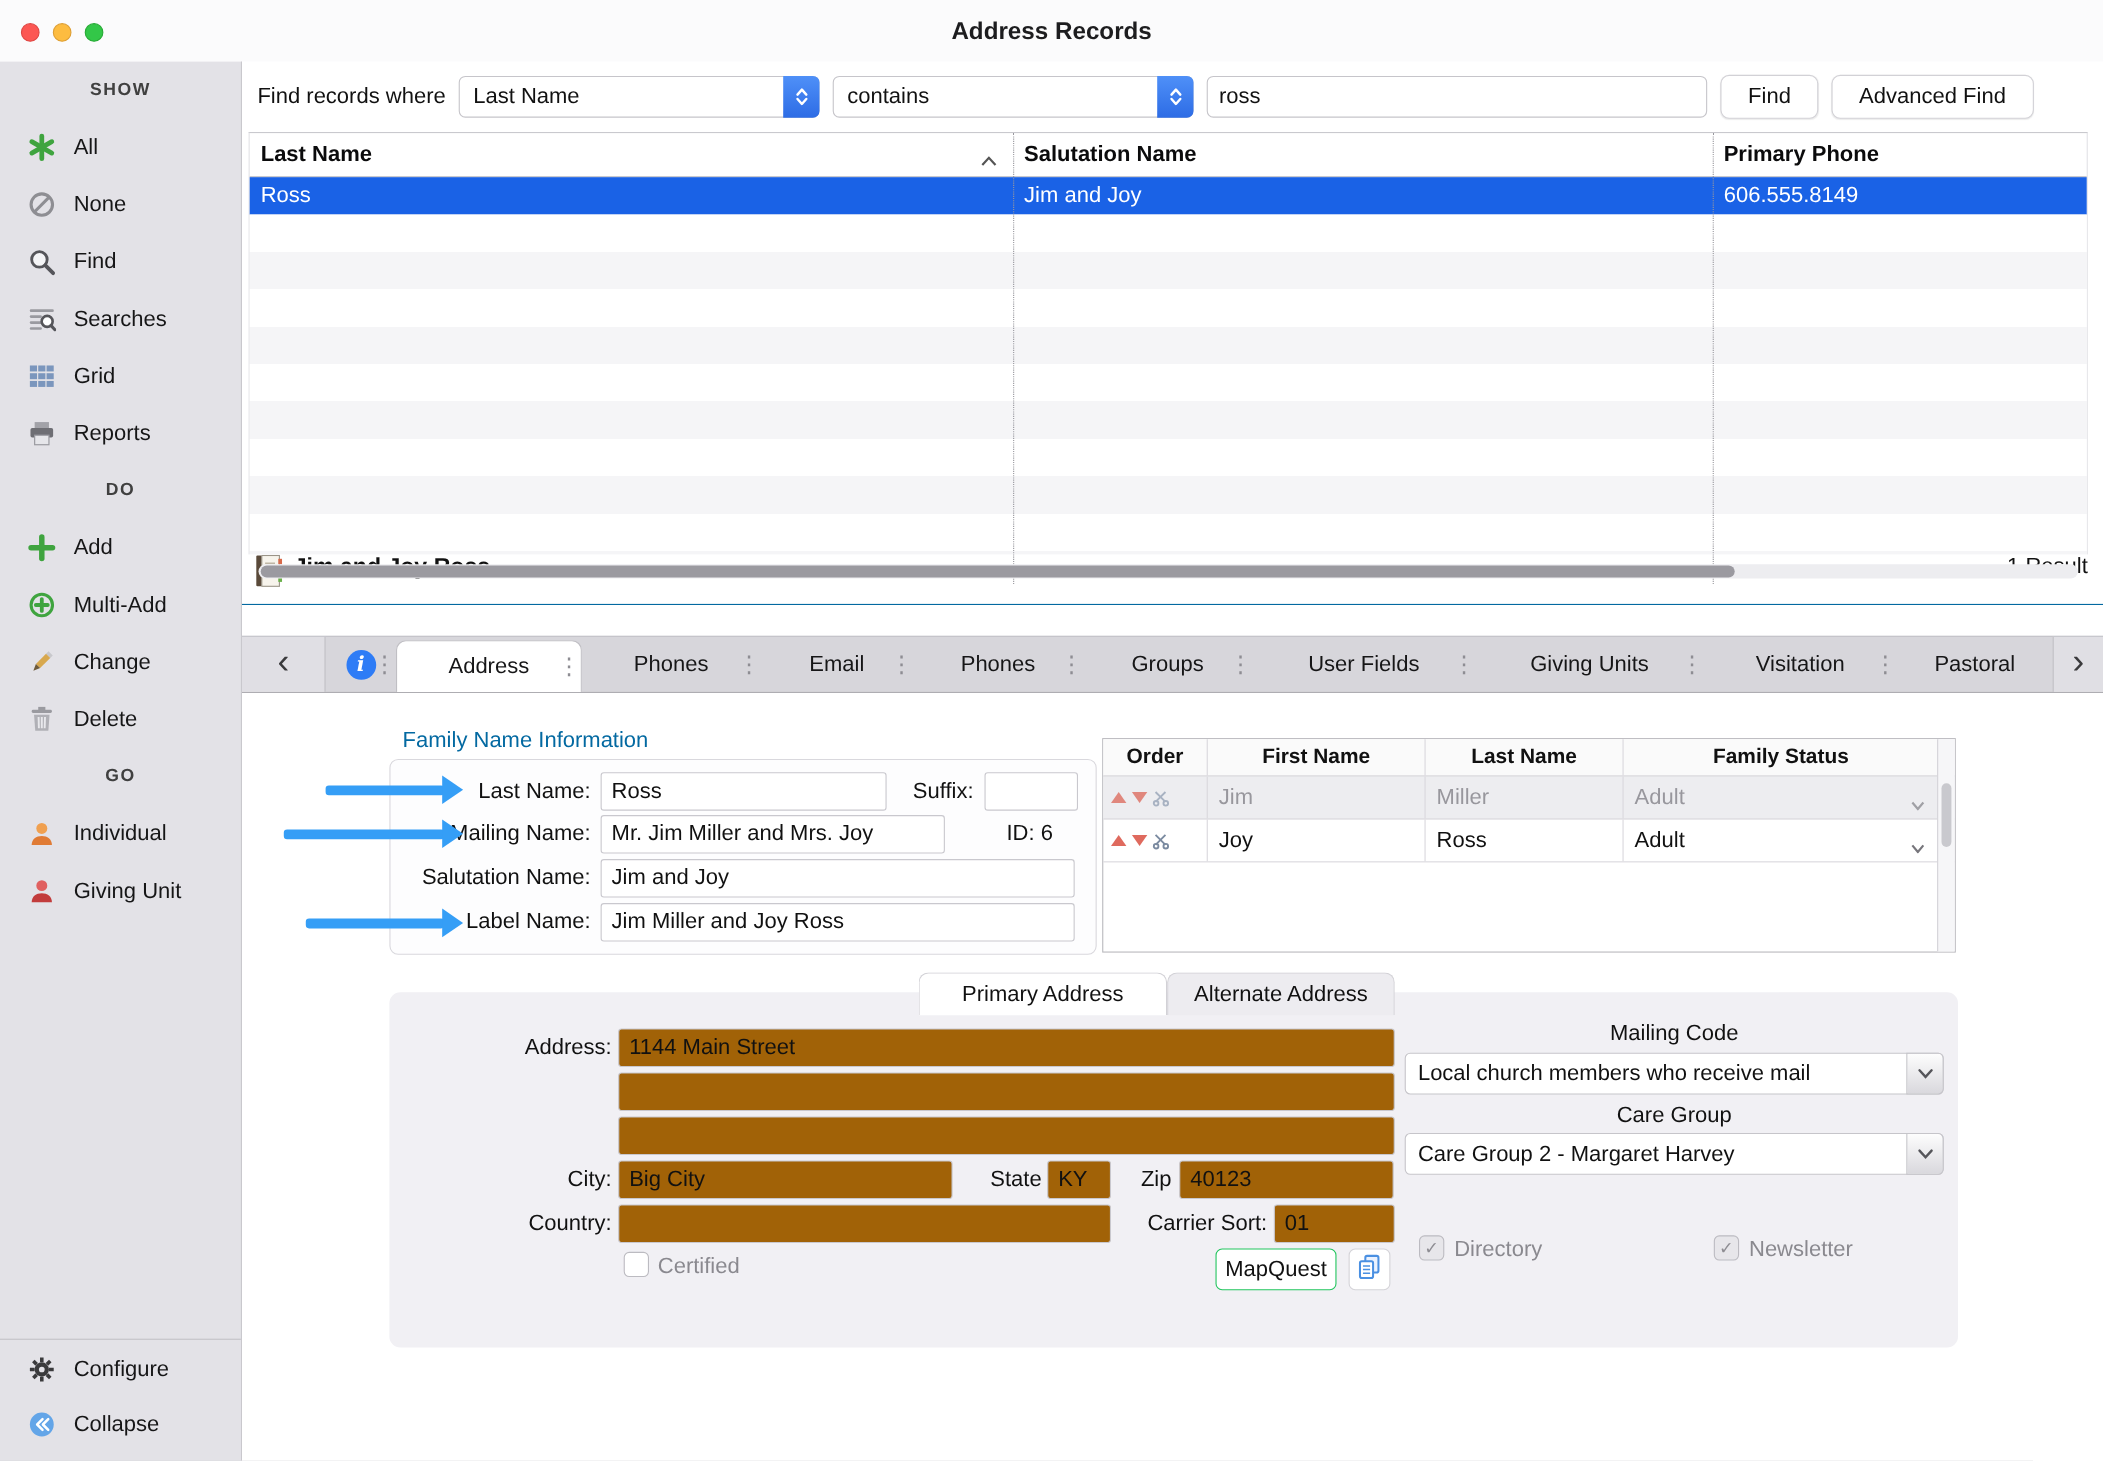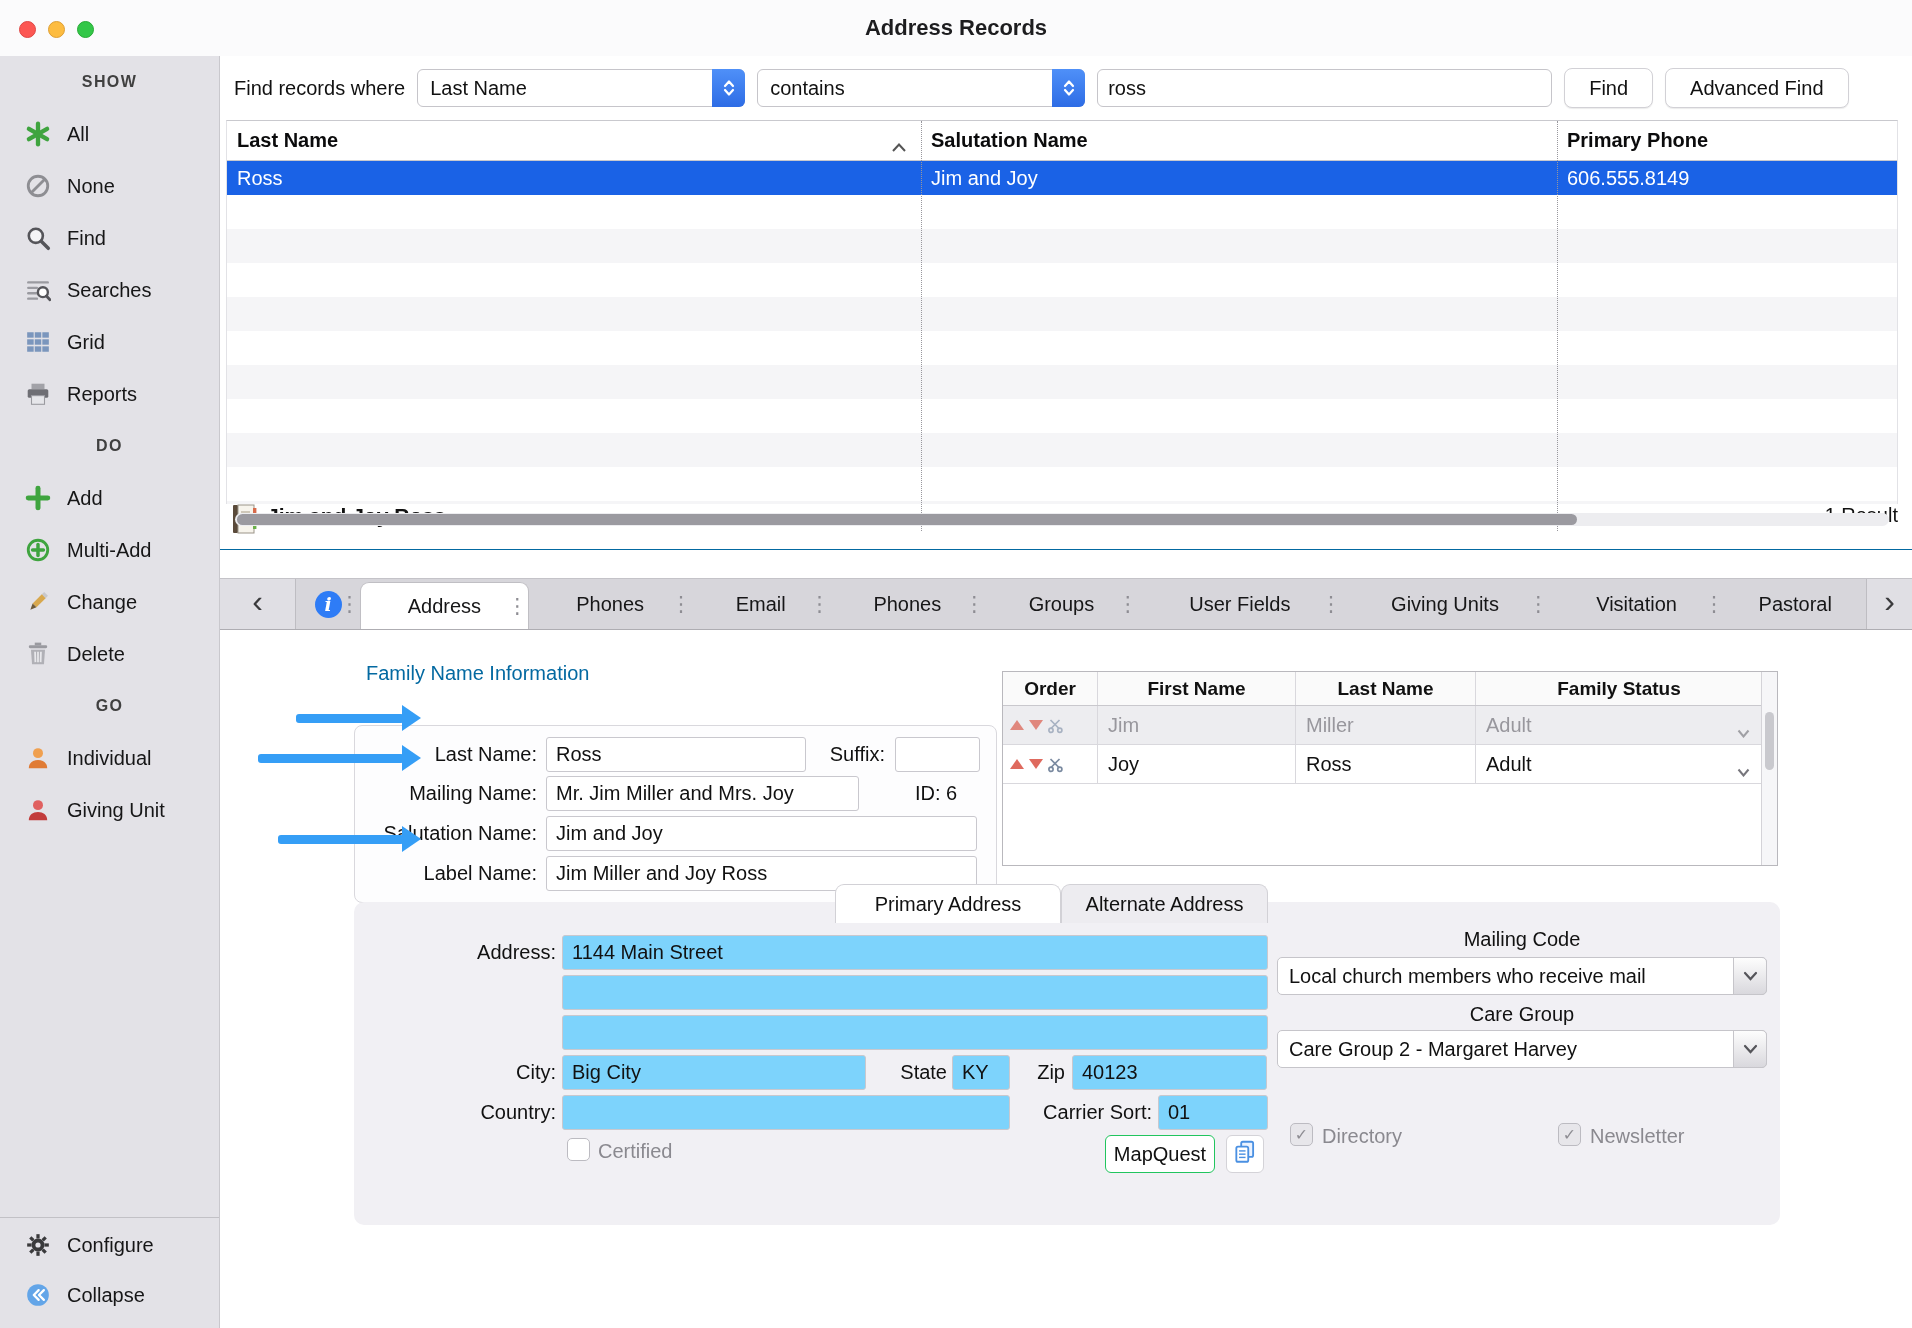--- a/index.html
+++ b/index.html
@@ -64,21 +64,21 @@
   .tab { position:relative; display:flex; align-items:center; justify-content:center; font-size:20px; color:#161617; min-width:0; }
   .tab .tsep { position:absolute; right:0px; top:50%; transform:translateY(-50%); color:#8e8d93; font-size:21px; }
   .tab.active { background:#ffffff; border:1px solid #c0bfc4; border-bottom:none; border-radius:9px 9px 0 0; margin-top:3px; }
   .infotab { width:64px; flex:none; }
   .info-badge { width:27px; height:27px; border-radius:50%; background:#2e7cf6; color:#fff; font-size:19px; font-weight:bold; font-style:italic; font-family:"DejaVu Serif", serif; display:flex; align-items:center; justify-content:center; }
 
   
   .detail { position:absolute; top:574px; left:0; right:0; bottom:0; background:#fff; }
 
   .fg-label { position:absolute; left:146px; top:32px; font-size:20px; color:#0369a1; }
-  .fg-box { position:absolute; left:134px; top:60px; width:643px; height:178px; background:#fdfdfe; border:1px solid #d9d8dd; border-radius:8px;margin-top:35px; }
+  .fg-box { position:absolute; left:134px; top:60px; width:643px; height:178px; background:#fdfdfe; border:1px solid #d9d8dd; border-radius:8px; }
   .flabel { position:absolute; font-size:20px; color:#111; text-align:right; white-space:nowrap; }
   .dinput { position:absolute; height:35px; border:1px solid #c9c8ce; border-radius:3px; background:#fff; font-size:20px; padding:0 9px; font-family:"Liberation Sans", sans-serif; color:#111; }
   .idtext { position:absolute; font-size:20px; color:#111; }
 
   .blue-arrow { position:absolute; height:26px; z-index:6; }
   .blue-arrow .tail { position:absolute; left:0; right:17px; top:9px; height:9px; background:#359ef6; border-radius:3px; }
   .blue-arrow .head { position:absolute; right:0; top:0; width:0; height:0; border-left:19px solid #359ef6; border-top:13px solid transparent; border-bottom:13px solid transparent; }
 
   
   .mtable { position:absolute; left:782px; top:41px; width:776px; height:195px; border:1px solid #b9b8bd; background:#fff; }
@@ -97,21 +97,21 @@
   .mscroll { position:absolute; right:0; top:0; bottom:0; width:16px; background:#f6f6f8; border-left:1px solid #d4d3d8; }
   .mthumb { position:absolute; left:3px; top:40px; width:9px; height:58px; background:#c9c9ce; border-radius:5px; }
 
   
   .atab { position:absolute; top:254px; height:39px; display:flex; align-items:center; justify-content:center; font-size:20px; color:#111; border:1px solid #d2d1d6; border-bottom:none; border-radius:9px 9px 0 0; }
   .atab.primary { left:615px; width:226px; background:#ffffff; z-index:3; }
   .atab.alternate { left:841px; width:207px; background:#edecf0; z-index:2; }
   .apanel { position:absolute; left:134px; top:272px; width:1426px; height:323px; background:#f1f0f4; border-radius:10px; z-index:1; }
   .plabel { position:absolute; font-size:20px; color:#111; text-align:right; white-space:nowrap; }
   .gray { color:#8a898f; }
-  .pinput { position:absolute; height:35px; border:1px solid #c9c8ce; border-radius:3px; background:#7dd3fc; font-size:20px; padding:0 9px; font-family:"Liberation Sans", sans-serif; color:#111; }
+  .pinput { position:absolute; height:35px; border:1px solid #c9c8ce; border-radius:3px; background:#a16207; font-size:20px; padding:0 9px; font-family:"Liberation Sans", sans-serif; color:#111; }
   .checkbox { position:absolute; width:23px; height:23px; border:1.5px solid #bcbbc1; border-radius:5px; background:#fff; display:flex; align-items:center; justify-content:center; font-size:16px; }
   .checkbox.checked { background:#e7e6ea; color:#8e8d93; }
   .pbtn { position:absolute; height:38px; background:#fff; border:1px solid #22c55e; border-radius:6px; font-size:20px; color:#111; font-family:"Liberation Sans", sans-serif; }
   .iconbtn { position:absolute; width:38px; height:38px; background:#fff; border:1px solid #d4d3d8; border-radius:6px; display:flex; align-items:center; justify-content:center; }
   .gselect { position:absolute; height:38px; background:#fff; border:1px solid #c6c5ca; border-radius:5px; display:flex; align-items:center; padding:0 44px 0 11px; font-size:20px; color:#111; }
   .gselect .gcap { position:absolute; right:-1px; top:-1px; bottom:-1px; width:34px; background:linear-gradient(#fdfdfd,#d9d8dd); border:1px solid #c6c5ca; border-radius:0 5px 5px 0; display:flex; align-items:center; justify-content:center; }
   .clabel { position:absolute; font-size:20px; text-align:center; color:#111; }
 </style>
 </head>
 <body>

